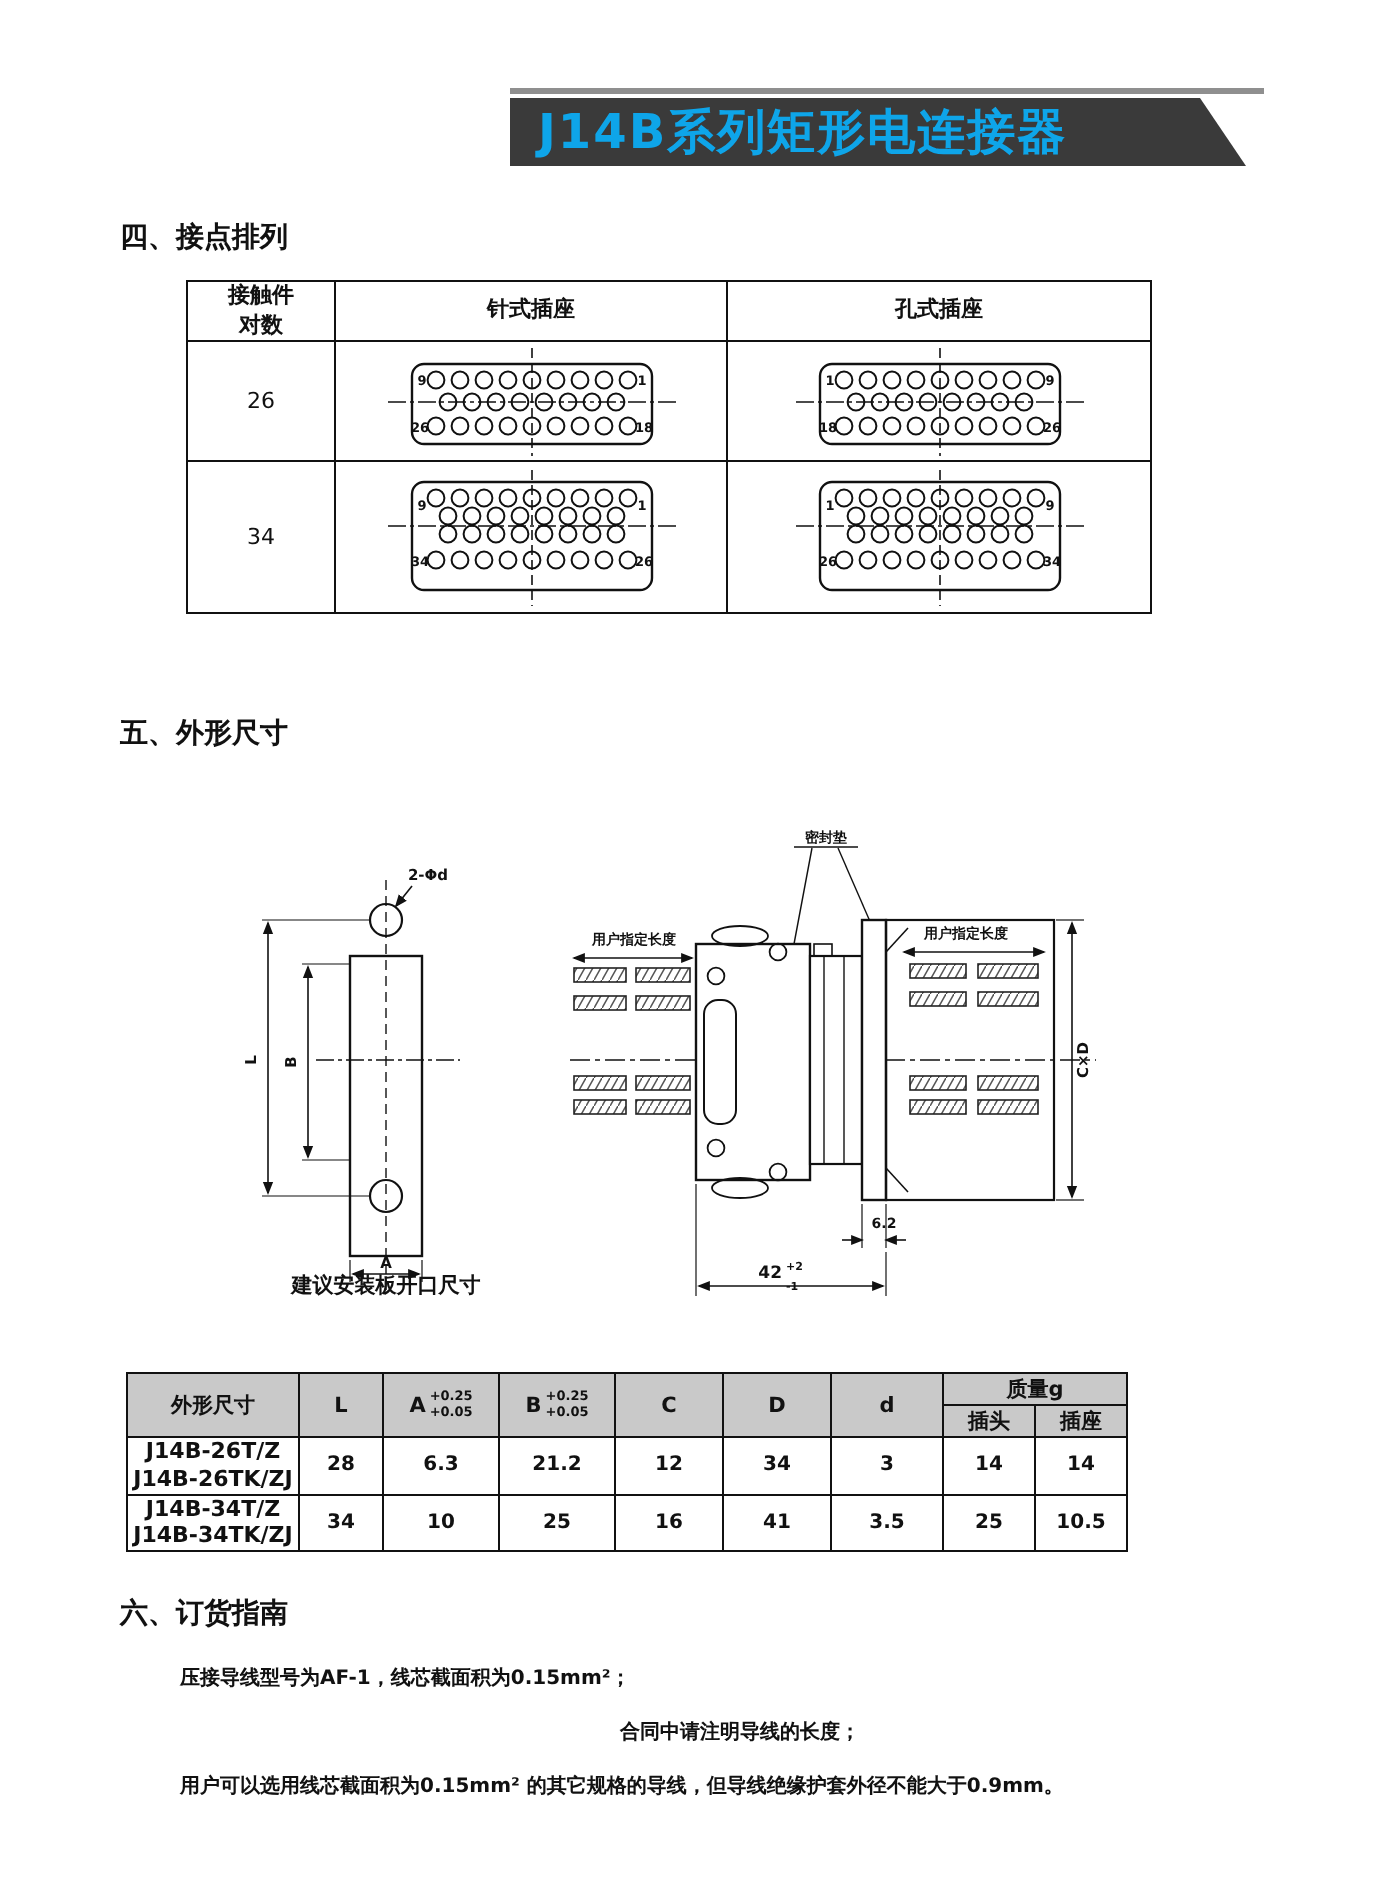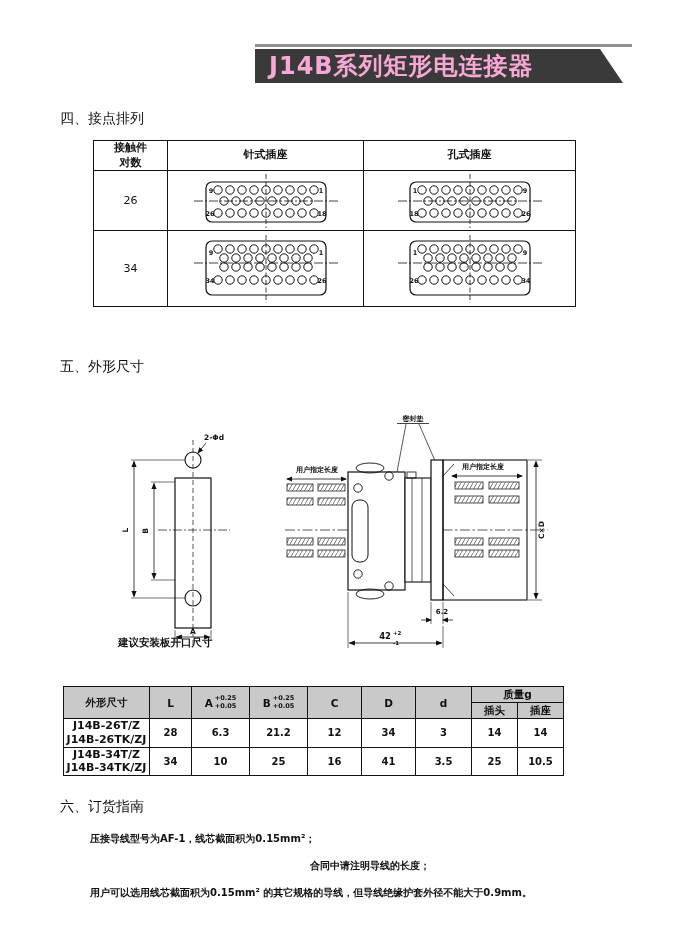--- a/index.html
+++ b/index.html
@@ -2,31 +2,31 @@
 <html><head>
 <meta charset="utf-8">
 <style>
   html,body{margin:0;padding:0;background:#e8e8e8;}
   .page{position:relative;width:700px;height:950px;background:#fff;
         font-family:"DejaVu Sans",sans-serif;color:#111;overflow:hidden;}
   
   .band-line{position:absolute;left:255px;top:44px;width:377px;height:2.5px;background:#8f8f8f;}
   .band{position:absolute;left:255px;top:49px;width:368px;height:34px;background:#3a3a3a;
         clip-path:polygon(0 0,345px 0,368px 100%,0 100%);}
-  .band-title{color:#f9a8d4;font-weight:bold;font-size:24px;line-height:34px;padding-left:14px;letter-spacing:1px;}
-  .sec-h{position:absolute;left:60px;font-size:14px;font-weight:normal;text-align:center;}
+  .band-title{color:#0ea5e9;font-weight:bold;font-size:24px;line-height:34px;padding-left:14px;letter-spacing:1px;}
+  .sec-h{position:absolute;left:60px;font-size:14px;font-weight:bold;text-align:center;}
   
   .ctable{position:absolute;left:93px;top:140px;border-collapse:collapse;table-layout:fixed;}
   .ctable th,.ctable td{border:1.5px solid #111;text-align:center;vertical-align:middle;padding:0;}
   .ctable th{font-size:11px;font-weight:bold;white-space:pre-line;line-height:1.3;}
   .ctable td.pairs{font-size:11px;}
   .ctable svg{display:block;margin:0 auto;}
   
   .plate-svg{position:absolute;left:118px;top:420px;}
-  .plate-cap{position:absolute;left:118px;top:636px;width:150px;
+  .plate-cap{position:absolute;left:118px;top:636px;width:150px;text-align:center;
              font-size:10.5px;font-weight:bold;}
   .asm-svg{position:absolute;left:285px;top:406px;}
   
   .dtable{position:absolute;left:63px;top:686px;border-collapse:collapse;table-layout:fixed;}
   .dtable th,.dtable td{border:1.2px solid #111;text-align:center;vertical-align:middle;padding:0;}
   .dtable th{background:#c9c9c9;font-size:10.5px;font-weight:bold;}
   .dtable tr.h1 th,.dtable tr.h2 th{height:15px;}
   .dtable td{font-size:10px;font-weight:bold;height:23px;}
   .dtable td.model{font-size:11px;line-height:1.25;}
   .tolwrap{display:inline-flex;align-items:center;justify-content:center;gap:2px;}

